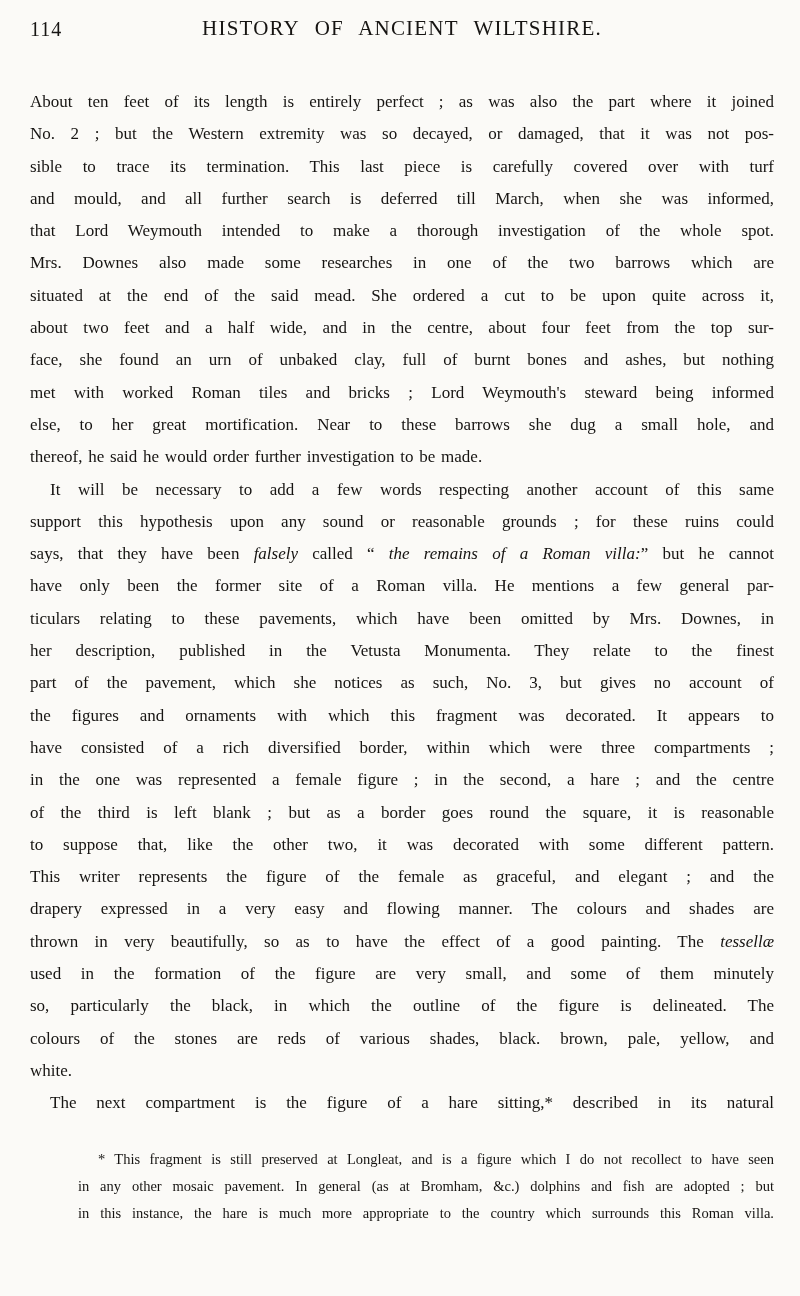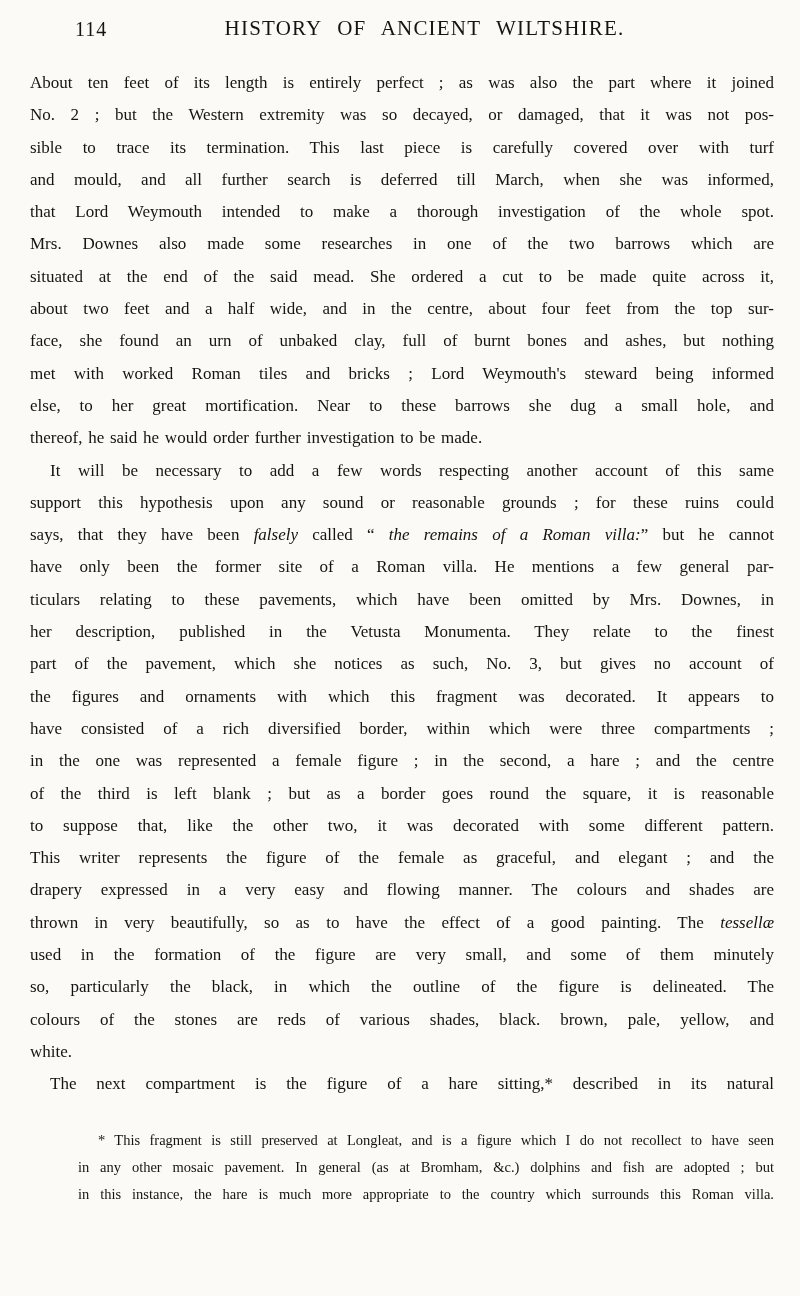--- a/index.html
+++ b/index.html
@@ -12,36 +12,35 @@
   }
   .page{
     position:relative;
     width:800px;height:1296px;
     box-sizing:border-box;
     padding:16px 26px 0 30px;
   }
   .page-header{
     position:relative;
     height:30px;
-    margin-left:45px;
   }
   .page-number{
     position:absolute;left:0;top:2px;
     font-size:20px;letter-spacing:1px;
   }
   .running-title{
     position:absolute;left:50%;top:0;
     transform:translateX(-50%);
     font-size:21px;
     letter-spacing:1.2px;
     word-spacing:9px;
     white-space:nowrap;
   }
   .body-text{
-    margin-top:21px;
+    margin-top:40px;
   }
   .body-text .line{
     font-size:17px;
     line-height:32.3px;
     text-align:justify;
     text-align-last:justify;
     word-spacing:1.5px;
   }
   .line.nojust{
     text-align-last:left;
@@ -70,21 +69,21 @@
     <span class="page-number">114</span>
     <span class="running-title">HISTORY OF ANCIENT WILTSHIRE.</span>
   </div>
   <div class="body-text">
       <div class="line"><span>About ten feet of its length is entirely perfect ; as was also the part where it joined</span></div>
       <div class="line"><span>No. 2 ; but the Western extremity was so decayed, or damaged, that it was not pos-</span></div>
       <div class="line"><span>sible to trace its termination. This last piece is carefully covered over with turf</span></div>
       <div class="line"><span>and mould, and all further search is deferred till March, when she was informed,</span></div>
       <div class="line"><span>that Lord Weymouth intended to make a thorough investigation of the whole spot.</span></div>
       <div class="line"><span>Mrs. Downes also made some researches in one of the two barrows which are</span></div>
-      <div class="line"><span>situated at the end of the said mead. She ordered a cut to be made quite across it,</span></div>
+      <div class="line"><span>situated at the end of the said mead. She ordered a cut to be upon quite across it,</span></div>
       <div class="line"><span>about two feet and a half wide, and in the centre, about four feet from the top sur-</span></div>
       <div class="line"><span>face, she found an urn of unbaked clay, full of burnt bones and ashes, but nothing</span></div>
       <div class="line"><span>met with worked Roman tiles and bricks ; Lord Weymouth's steward being informed</span></div>
       <div class="line"><span>else, to her great mortification. Near to these barrows she dug a small hole, and</span></div>
       <div class="line nojust"><span>thereof, he said he would order further investigation to be made.</span></div>
       <div class="line indent"><span>It will be necessary to add a few words respecting another account of this same</span></div>
       <div class="line"><span>support this hypothesis upon any sound or reasonable grounds ; for these ruins could</span></div>
       <div class="line"><span>says, that they have been </span><span class="it">falsely</span><span> called “ </span><span class="it">the remains of a Roman villa:</span><span>” but he cannot</span></div>
       <div class="line"><span>have only been the former site of a Roman villa. He mentions a few general par-</span></div>
       <div class="line"><span>ticulars relating to these pavements, which have been omitted by Mrs. Downes, in</span></div>

